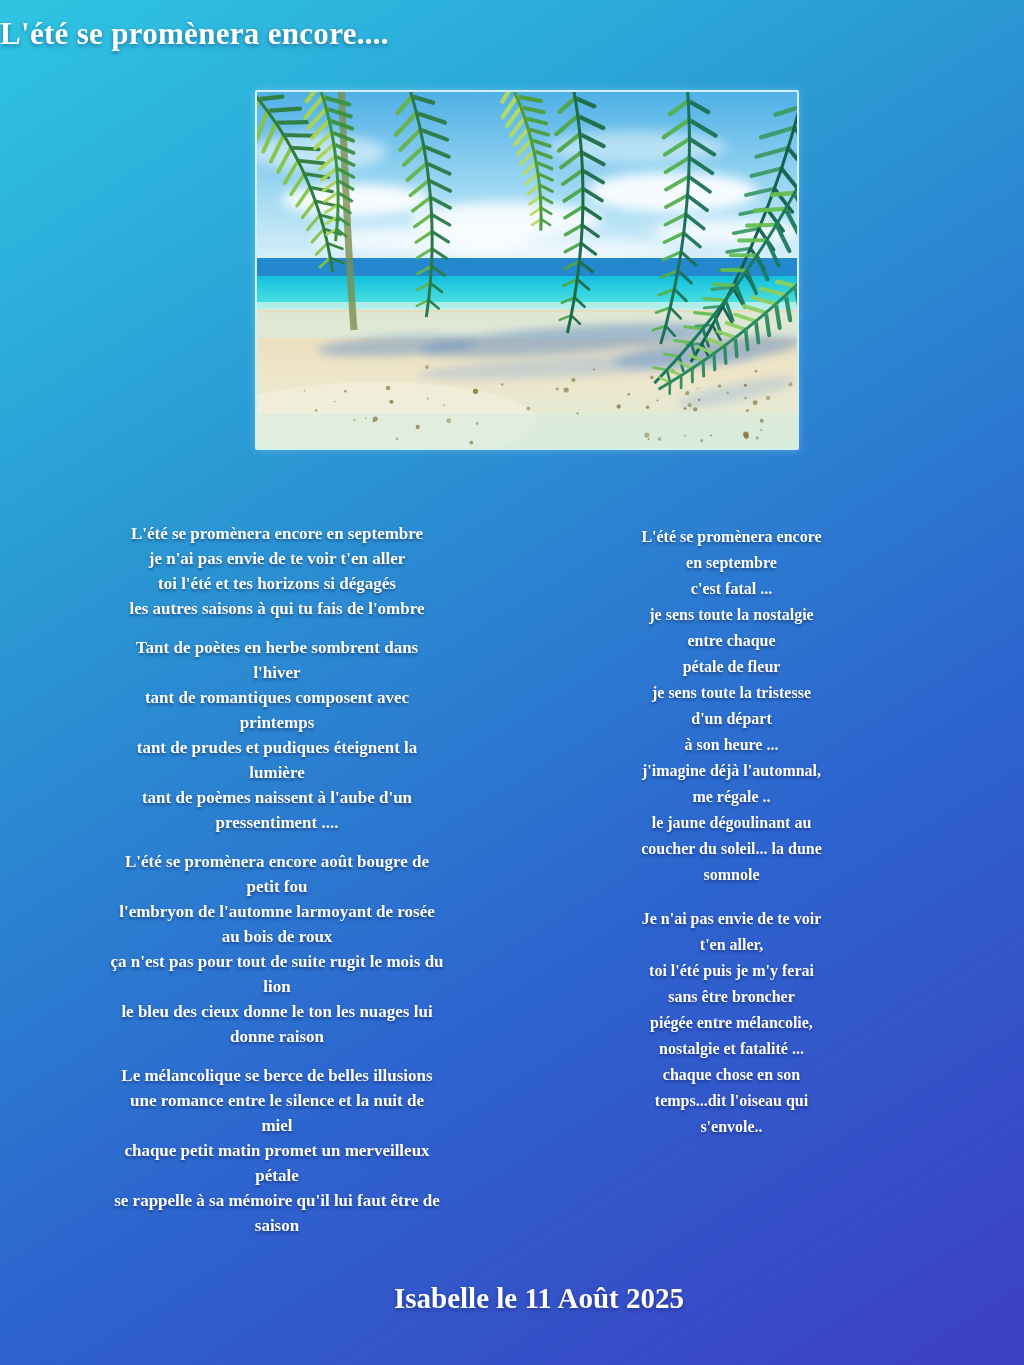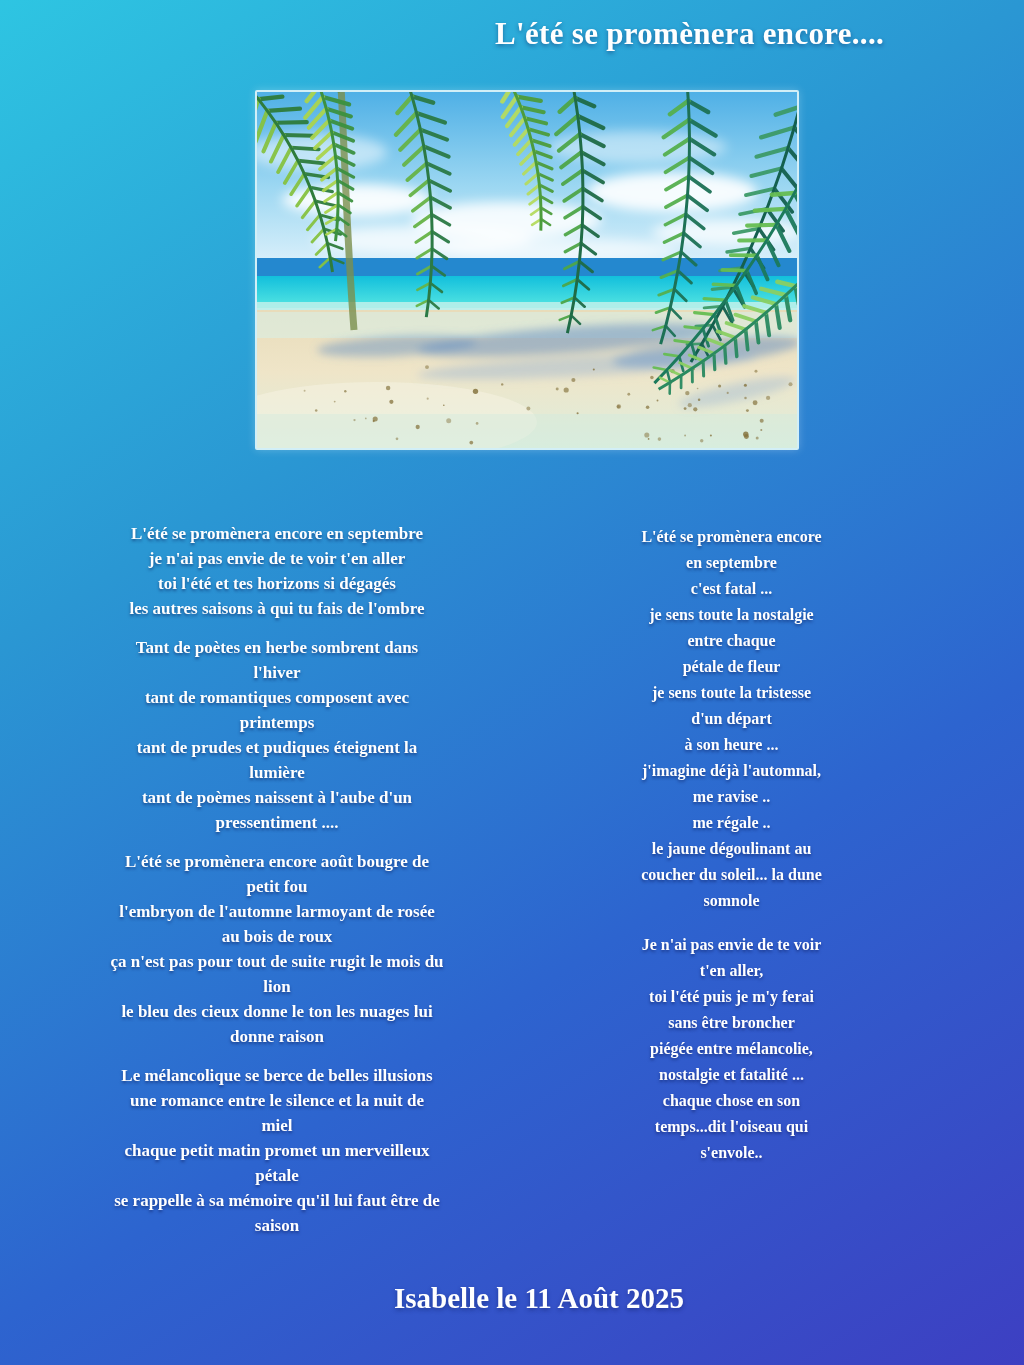--- a/index.html
+++ b/index.html
@@ -5,21 +5,21 @@
   html,body{margin:0;padding:0;}
   body{
     width:1024px;height:1365px;
     position:relative;overflow:hidden;
     background:linear-gradient(148deg,#2ec5e2 0%,#2a97d3 32%,#2d64cf 66%,#3d3fc2 100%);
     font-family:"Liberation Serif","DejaVu Serif",serif;
     color:#ffffff;
   }
   .title{
     position:absolute;top:16px;left:0;width:884px;margin:0;
-    text-align:right;font-size:31px;font-weight:bold;letter-spacing:.3px;
+    text-align:left;font-size:31px;font-weight:bold;letter-spacing:.3px;
     text-shadow:0 2px 4px rgba(10,30,90,.45);
   }
   .photo{
     position:absolute;left:255px;top:90px;width:540px;height:356px;
     border:2px solid rgba(225,245,252,.55);border-radius:2px;
     box-shadow:0 0 8px rgba(255,255,255,.25);
     overflow:hidden;background:#bfe6f2;
   }
   .photo svg{display:block;}
   .col{position:absolute;text-align:center;font-weight:bold;
@@ -474,21 +474,20 @@
         <div class="line">L'été se promènera encore</div>
         <div class="line">en septembre</div>
         <div class="line">c'est fatal ...</div>
         <div class="line">je sens toute la nostalgie</div>
         <div class="line">entre chaque</div>
         <div class="line">pétale de fleur</div>
         <div class="line">je sens toute la tristesse</div>
         <div class="line">d'un départ</div>
         <div class="line">à son heure ...</div>
         <div class="line">j'imagine déjà l'automnal,</div>
-        <div class="line">me ravise ..</div>
         <div class="line">me régale ..</div>
         <div class="line">le jaune dégoulinant au</div>
         <div class="line">coucher du soleil... la dune</div>
         <div class="line">somnole</div>
       </div>
       <div class="stanza">
         <div class="line">Je n'ai pas envie de te voir</div>
         <div class="line">t'en aller,</div>
         <div class="line">toi l'été puis je m'y ferai</div>
         <div class="line">sans être broncher</div>

